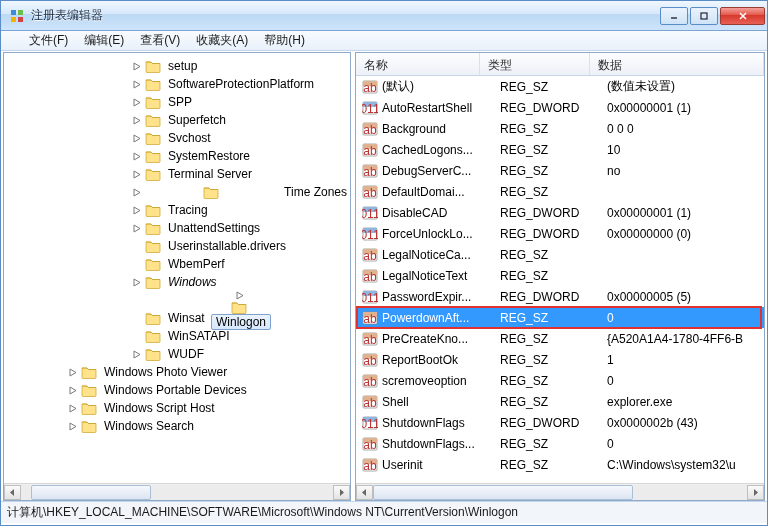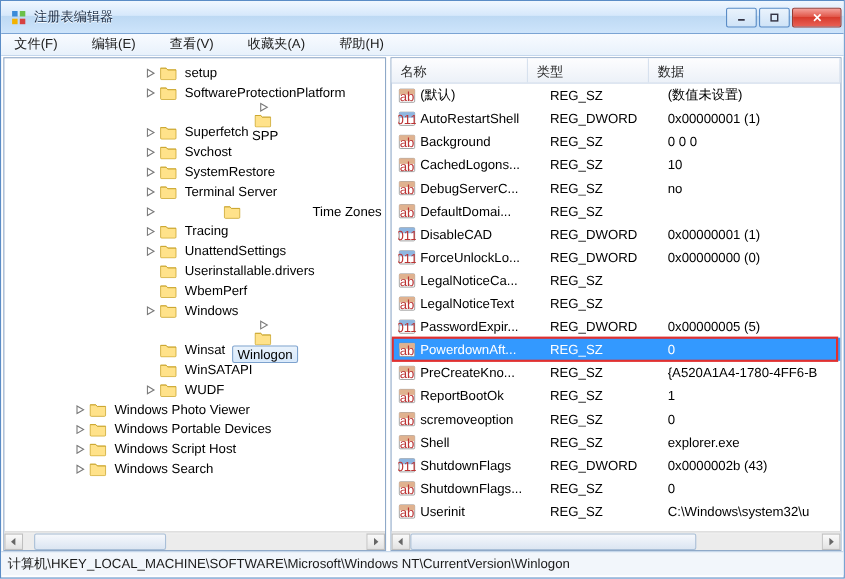--- a/index.html
+++ b/index.html
@@ -4,21 +4,21 @@
 <style>
 *{box-sizing:border-box;margin:0;padding:0;font-family:"Microsoft YaHei","Segoe UI",Tahoma,sans-serif;font-size:12px}
 body{background:#fff;width:768px;height:526px;overflow:hidden;border:1px solid #5a8cc6}
 .titlebar{height:30px;background:linear-gradient(to bottom,#f0f7ff 0%,#d6e8fb 45%,#bdd9f3 46%,#cde4fb 100%);display:flex;align-items:center;padding:0 2px 0 8px;border-bottom:1px solid #7ba4d4}
 .titlebar .appicon{width:16px;height:16px;margin-right:6px;display:inline-flex;align-items:center;justify-content:center}
 .titlebar .title{flex:1;color:#1a2b44;text-shadow:0 1px 0 #fff;font-size:12px}
 .winbtns{display:flex;gap:2px}
 .winbtn{width:28px;height:18px;border:1px solid #5a8cc6;background:linear-gradient(to bottom,#eaf3fc,#cfe3f7);border-radius:2px;display:flex;align-items:center;justify-content:center;color:#334}
 .winbtn.close{width:45px;background:linear-gradient(to bottom,#f4a09a,#e1574a 45%,#d7392b 46%,#e86055);border-color:#9a3b32;color:#fff}
 .winbtn svg{width:16px;height:10px}
-.menubar{height:20px;background:linear-gradient(to bottom,#f8fbff,#e8f1fb);border-bottom:1px solid #c3d6ec;display:flex;align-items:center;padding:0 4px;gap:15px}
+.menubar{height:20px;background:linear-gradient(to bottom,#f8fbff,#e8f1fb);border-bottom:1px solid #c3d6ec;display:flex;align-items:center;padding:0 20px;gap:0}
 .menubar .mi{padding:2px 8px;color:#1a1a1a}
 .content{display:flex;height:450px;border-top:1px solid #fff}
 .pane{position:relative;border:1px solid #8fa9c8;background:#fff;display:flex;flex-direction:column}
 .leftpane{width:348px;margin:0 0 0 2px}
 .rightpane{flex:1;margin:0 2px 0 4px}
 .tree{flex:1;overflow:auto;padding:4px 0 0 0}
 .tree-row{display:flex;align-items:center;height:18px;white-space:nowrap}
 .toggle{width:11px;height:11px;display:inline-flex;align-items:center;justify-content:center;margin-right:2px}
 .toggle svg{width:9px;height:9px}
 .fld{width:16px;height:14px;margin-right:4px;display:inline-flex}
@@ -110,21 +110,21 @@
             </svg>
           </span>
           <span class="fld">
             <svg viewBox="0 0 16 14">
               <path d="M1 3 h5 l1.5 1.5 H15 v8 a1 1 0 0 1 -1 1 H2 a1 1 0 0 1 -1 -1 Z" fill="#ffe28a" stroke="#c9a227" stroke-width="0.7"></path>
               <path d="M1 3 h5 l1.5 1.5 H15" fill="none" stroke="#c9a227" stroke-width="0.7"></path>
             </svg>
           </span>
           <span class="tree-label">SoftwareProtectionPlatform</span>
         </div>
-        <div class="tree-row" style="padding-left: 128px; flex-direction: column;">
+        <div class="tree-row" style="padding-left: 128px;">
           <span class="toggle">
             <svg viewBox="0 0 9 9">
               <polygon points="1,1 7,4.5 1,8" fill="none" stroke="#7a7a7a" stroke-width="1"></polygon>
             </svg>
           </span>
           <span class="fld">
             <svg viewBox="0 0 16 14">
               <path d="M1 3 h5 l1.5 1.5 H15 v8 a1 1 0 0 1 -1 1 H2 a1 1 0 0 1 -1 -1 Z" fill="#ffe28a" stroke="#c9a227" stroke-width="0.7"></path>
               <path d="M1 3 h5 l1.5 1.5 H15" fill="none" stroke="#c9a227" stroke-width="0.7"></path>
             </svg>
@@ -242,21 +242,21 @@
         <div class="tree-row" style="padding-left: 128px;">
           <span class="toggle"></span>
           <span class="fld">
             <svg viewBox="0 0 16 14">
               <path d="M1 3 h5 l1.5 1.5 H15 v8 a1 1 0 0 1 -1 1 H2 a1 1 0 0 1 -1 -1 Z" fill="#ffe28a" stroke="#c9a227" stroke-width="0.7"></path>
               <path d="M1 3 h5 l1.5 1.5 H15" fill="none" stroke="#c9a227" stroke-width="0.7"></path>
             </svg>
           </span>
           <span class="tree-label">WbemPerf</span>
         </div>
-        <div class="tree-row" style="padding-left: 128px;">
+        <div class="tree-row" style="padding-left: 128px; font-style: italic;">
           <span class="toggle">
             <svg viewBox="0 0 9 9">
               <polygon points="1,1 7,4.5 1,8" fill="none" stroke="#7a7a7a" stroke-width="1"></polygon>
             </svg>
           </span>
           <span class="fld">
             <svg viewBox="0 0 16 14">
               <path d="M1 3 h5 l1.5 1.5 H15 v8 a1 1 0 0 1 -1 1 H2 a1 1 0 0 1 -1 -1 Z" fill="#ffe28a" stroke="#c9a227" stroke-width="0.7"></path>
               <path d="M1 3 h5 l1.5 1.5 H15" fill="none" stroke="#c9a227" stroke-width="0.7"></path>
             </svg>

